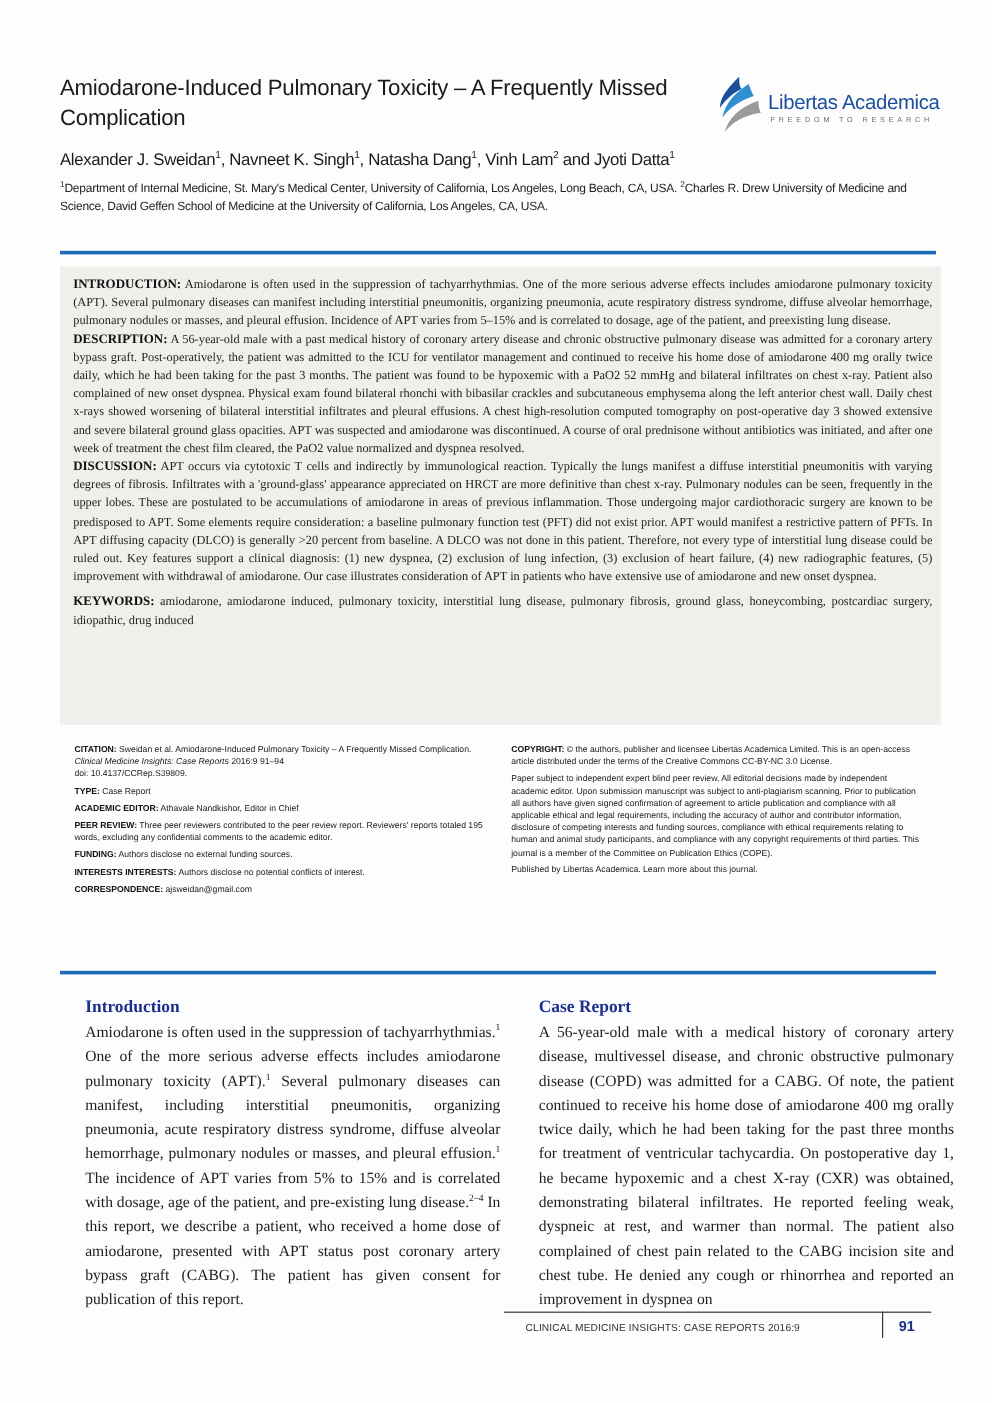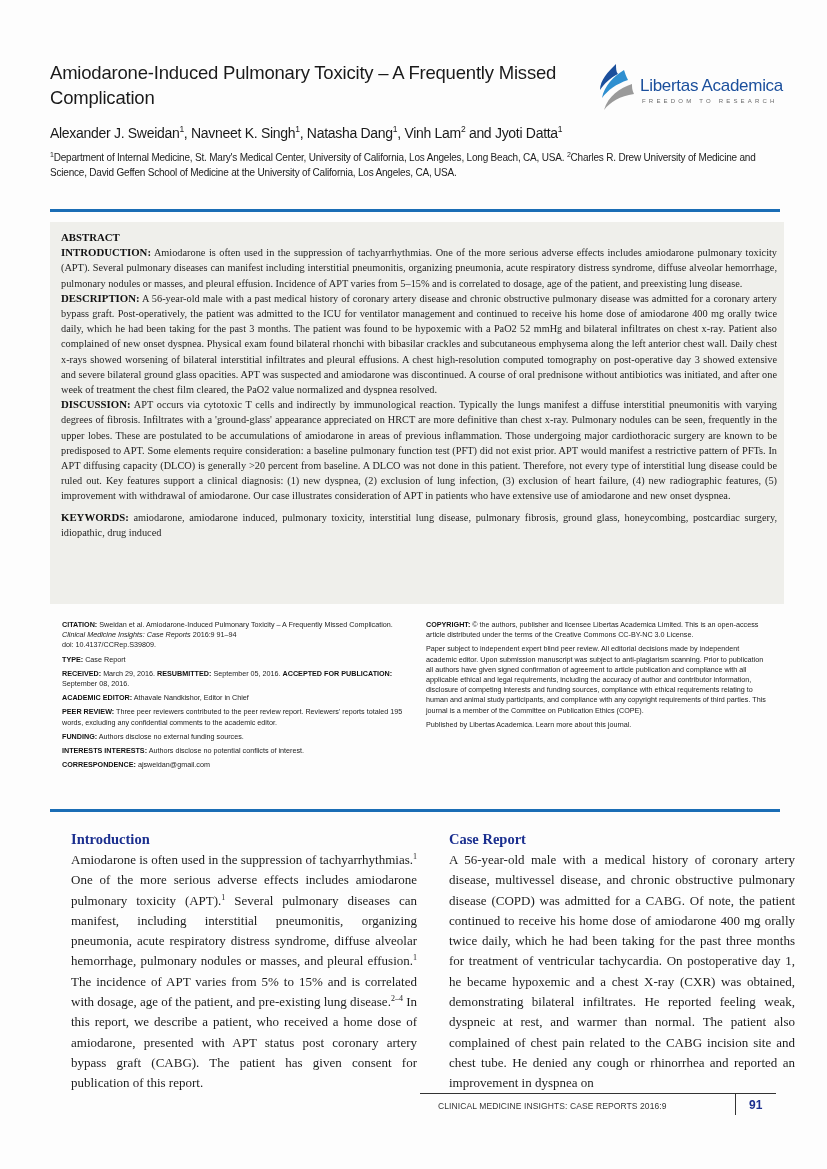--- a/index.html
+++ b/index.html
@@ -104,31 +104,29 @@
   <span>Alexander J. Sweidan</span><sup>1</sup><span>, </span><span>Navneet K. Singh</span><sup>1</sup><span>, </span><span>Natasha Dang</span><sup>1</sup><span>, </span><span>Vinh Lam</span><sup>2</sup><span> and </span><span>Jyoti Datta</span><sup>1</sup>
 </div>
 
 <div id="affil">
   <sup>1</sup><span>Department of Internal Medicine, St. Mary's Medical Center, University of California, Los Angeles, Long Beach, CA, USA. </span><sup>2</sup><span>Charles R. Drew University of Medicine and Science, David Geffen School of Medicine at the University of California, Los Angeles, CA, USA.</span>
 </div>
 
 <div class="rule" style="top:209px"></div>
 
 <div id="abstract">
-  <p><b>ABSTRACT</b></p>
   <p><b>INTRODUCTION:</b><span> Amiodarone is often used in the suppression of tachyarrhythmias. One of the more serious adverse effects includes amiodarone pulmonary toxicity (APT). Several pulmonary diseases can manifest including interstitial pneumonitis, organizing pneumonia, acute respiratory distress syndrome, diffuse alveolar hemorrhage, pulmonary nodules or masses, and pleural effusion. Incidence of APT varies from 5–15% and is correlated to dosage, age of the patient, and preexisting lung disease.</span></p>
   <p><b>DESCRIPTION:</b><span> A 56-year-old male with a past medical history of coronary artery disease and chronic obstructive pulmonary disease was admitted for a coronary artery bypass graft. Post-operatively, the patient was admitted to the ICU for ventilator management and continued to receive his home dose of amiodarone 400 mg orally twice daily, which he had been taking for the past 3 months. The patient was found to be hypoxemic with a PaO2 52 mmHg and bilateral infiltrates on chest x-ray. Patient also complained of new onset dyspnea. Physical exam found bilateral rhonchi with bibasilar crackles and subcutaneous emphysema along the left anterior chest wall. Daily chest x-rays showed worsening of bilateral interstitial infiltrates and pleural effusions. A chest high-resolution computed tomography on post-operative day 3 showed extensive and severe bilateral ground glass opacities. APT was suspected and amiodarone was discontinued. A course of oral prednisone without antibiotics was initiated, and after one week of treatment the chest film cleared, the PaO2 value normalized and dyspnea resolved.</span></p>
   <p><b>DISCUSSION:</b><span> APT occurs via cytotoxic T cells and indirectly by immunological reaction. Typically the lungs manifest a diffuse interstitial pneumonitis with varying degrees of fibrosis. Infiltrates with a 'ground-glass' appearance appreciated on HRCT are more definitive than chest x-ray. Pulmonary nodules can be seen, frequently in the upper lobes. These are postulated to be accumulations of amiodarone in areas of previous inflammation. Those undergoing major cardiothoracic surgery are known to be predisposed to APT. Some elements require consideration: a baseline pulmonary function test (PFT) did not exist prior. APT would manifest a restrictive pattern of PFTs. In APT diffusing capacity (DLCO) is generally &gt;20 percent from baseline. A DLCO was not done in this patient. Therefore, not every type of interstitial lung disease could be ruled out. Key features support a clinical diagnosis: (1) new dyspnea, (2) exclusion of lung infection, (3) exclusion of heart failure, (4) new radiographic features, (5) improvement with withdrawal of amiodarone. Our case illustrates consideration of APT in patients who have extensive use of amiodarone and new onset dyspnea.</span></p>
   <p class="kw"><b>KEYWORDS:</b><span> amiodarone, amiodarone induced, pulmonary toxicity, interstitial lung disease, pulmonary fibrosis, ground glass, honeycombing, postcardiac surgery, idiopathic, drug induced</span></p>
 </div>
 
 <div id="meta-left" class="meta">
   <p><b>CITATION:</b><span> Sweidan et al. Amiodarone-Induced Pulmonary Toxicity – A Frequently Missed Complication. </span><i>Clinical Medicine Insights: Case Reports</i><span> 2016:9 91–94</span><br><span>doi: 10.4137/CCRep.S39809.</span></p>
   <p><b>TYPE:</b><span> Case Report</span></p>
-  <p><b>RECEIVED:</b><span> March 29, 2016. </span><b>RESUBMITTED:</b><span> September 05, 2016. </span><b>ACCEPTED FOR PUBLICATION:</b><span> September 08, 2016.</span></p>
   <p><b>ACADEMIC EDITOR:</b><span> Athavale Nandkishor, Editor in Chief</span></p>
   <p><b>PEER REVIEW:</b><span> Three peer reviewers contributed to the peer review report. Reviewers' reports totaled 195 words, excluding any confidential comments to the academic editor.</span></p>
   <p><b>FUNDING:</b><span> Authors disclose no external funding sources.</span></p>
   <p><b>INTERESTS INTERESTS:</b><span> Authors disclose no potential conflicts of interest.</span></p>
   <p><b>CORRESPONDENCE:</b><span> ajsweidan@gmail.com</span></p>
 </div>
 
 <div id="meta-right" class="meta">
   <p><b>COPYRIGHT:</b><span> © the authors, publisher and licensee Libertas Academica Limited. This is an open-access article distributed under the terms of the Creative Commons CC-BY-NC 3.0 License.</span></p>
   <p>Paper subject to independent expert blind peer review. All editorial decisions made by independent academic editor. Upon submission manuscript was subject to anti-plagiarism scanning. Prior to publication all authors have given signed confirmation of agreement to article publication and compliance with all applicable ethical and legal requirements, including the accuracy of author and contributor information, disclosure of competing interests and funding sources, compliance with ethical requirements relating to human and animal study participants, and compliance with any copyright requirements of third parties. This journal is a member of the Committee on Publication Ethics (COPE).</p>

